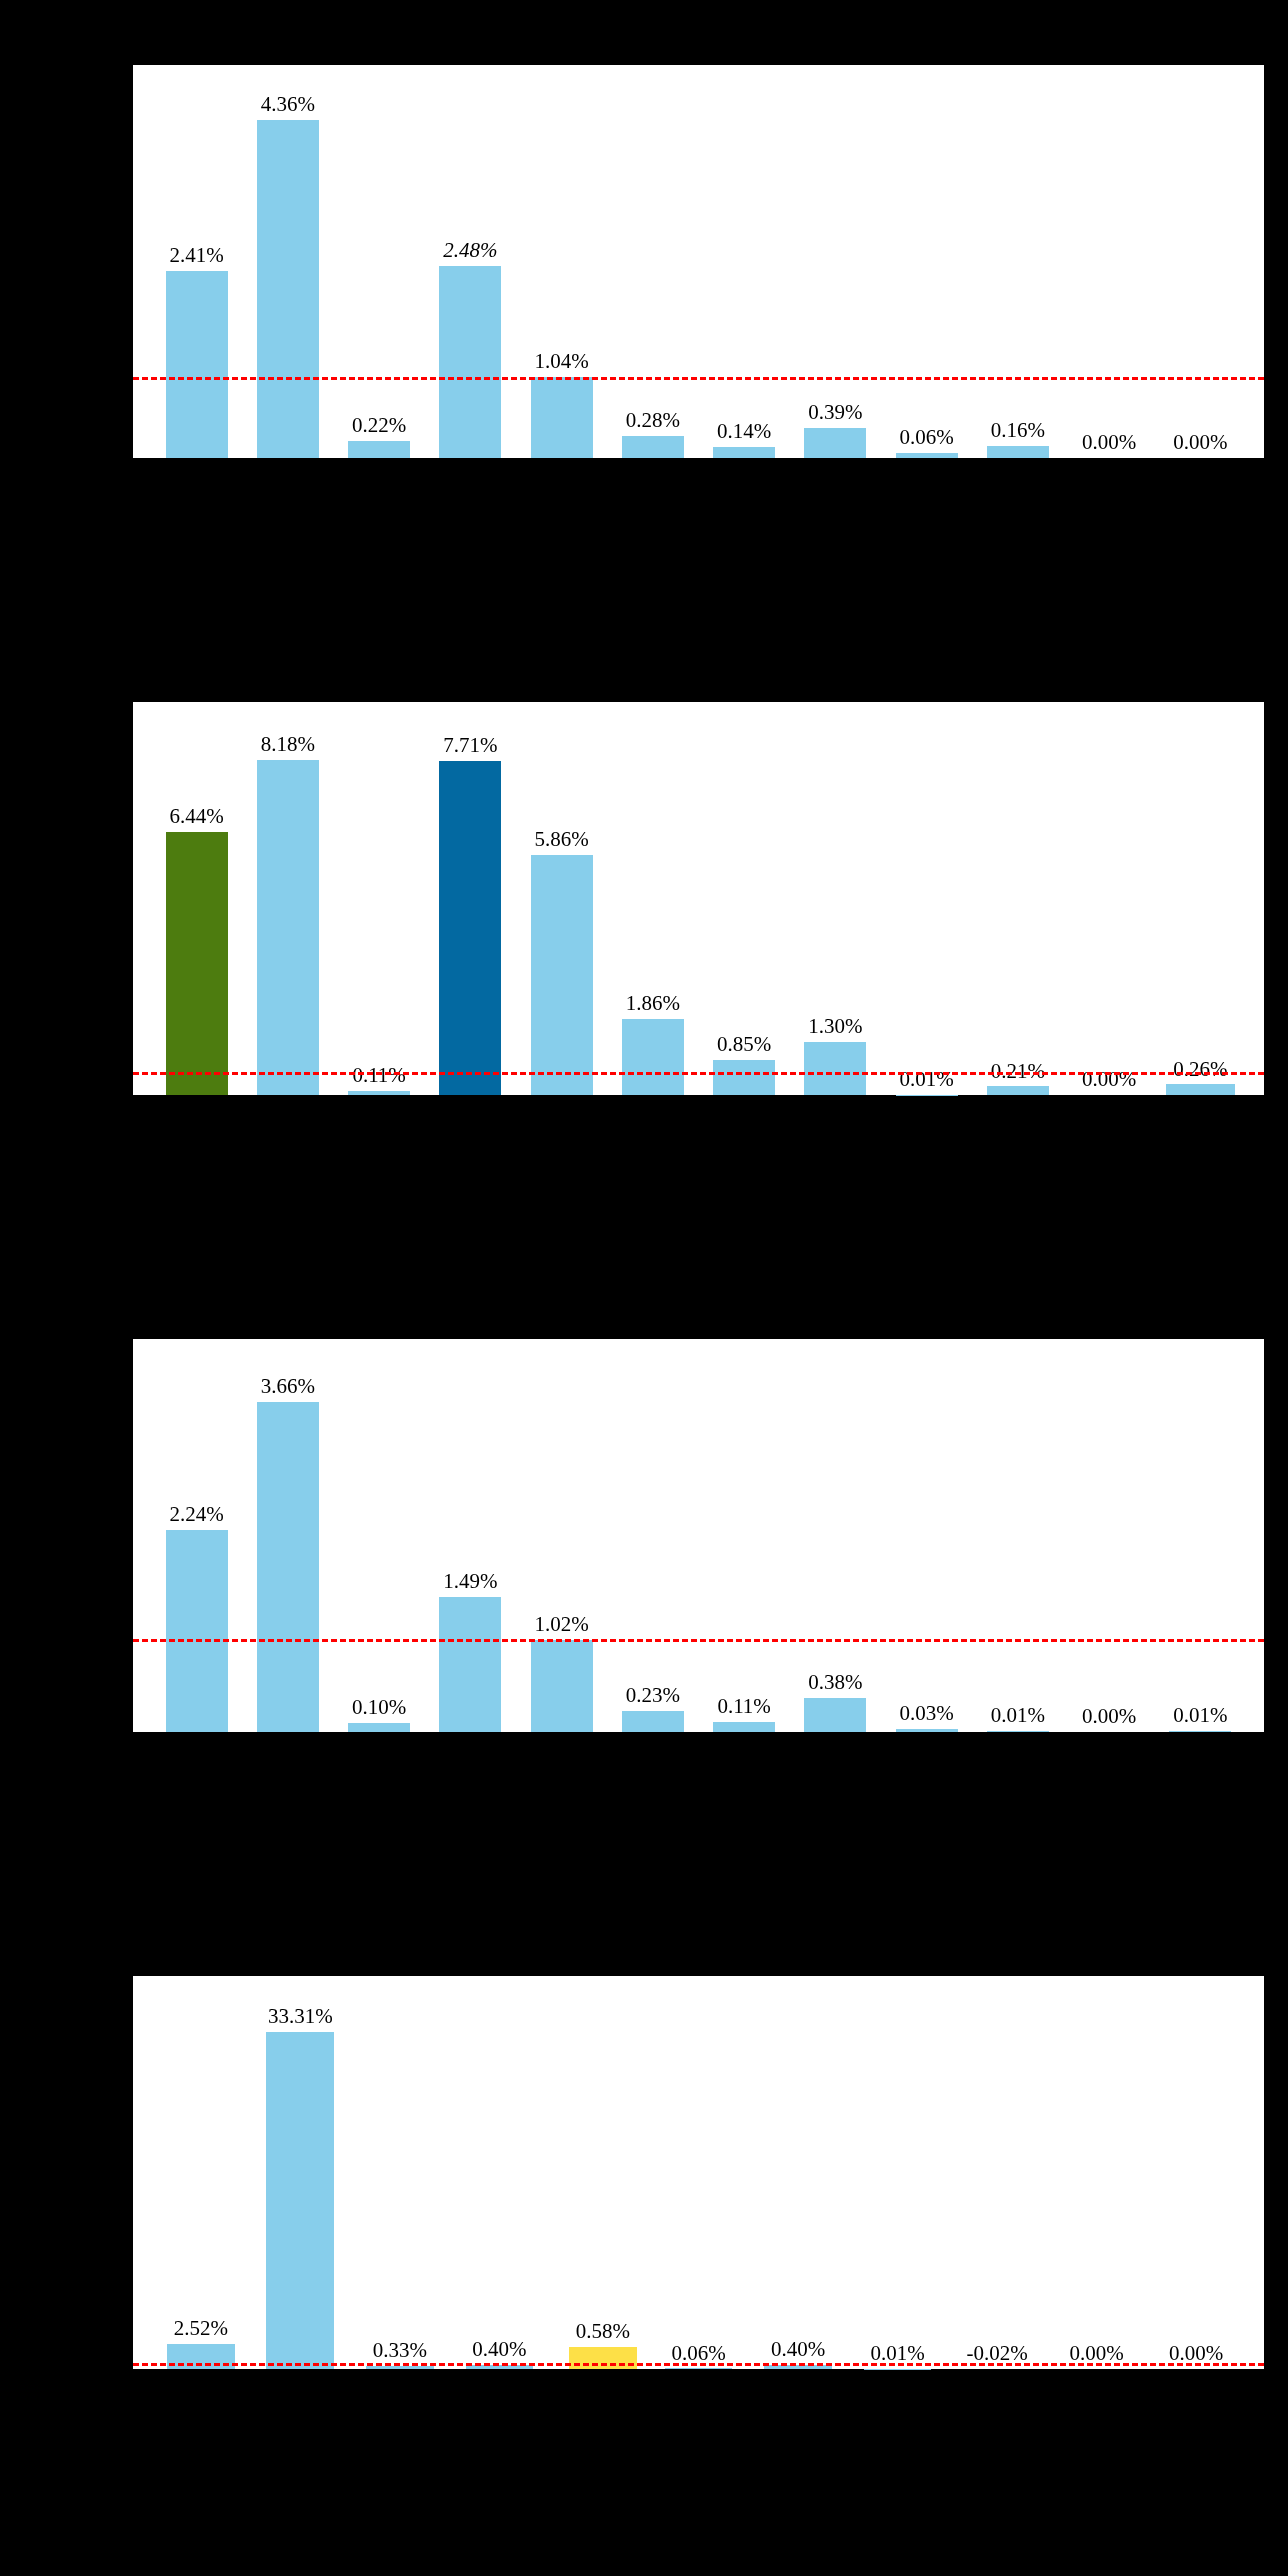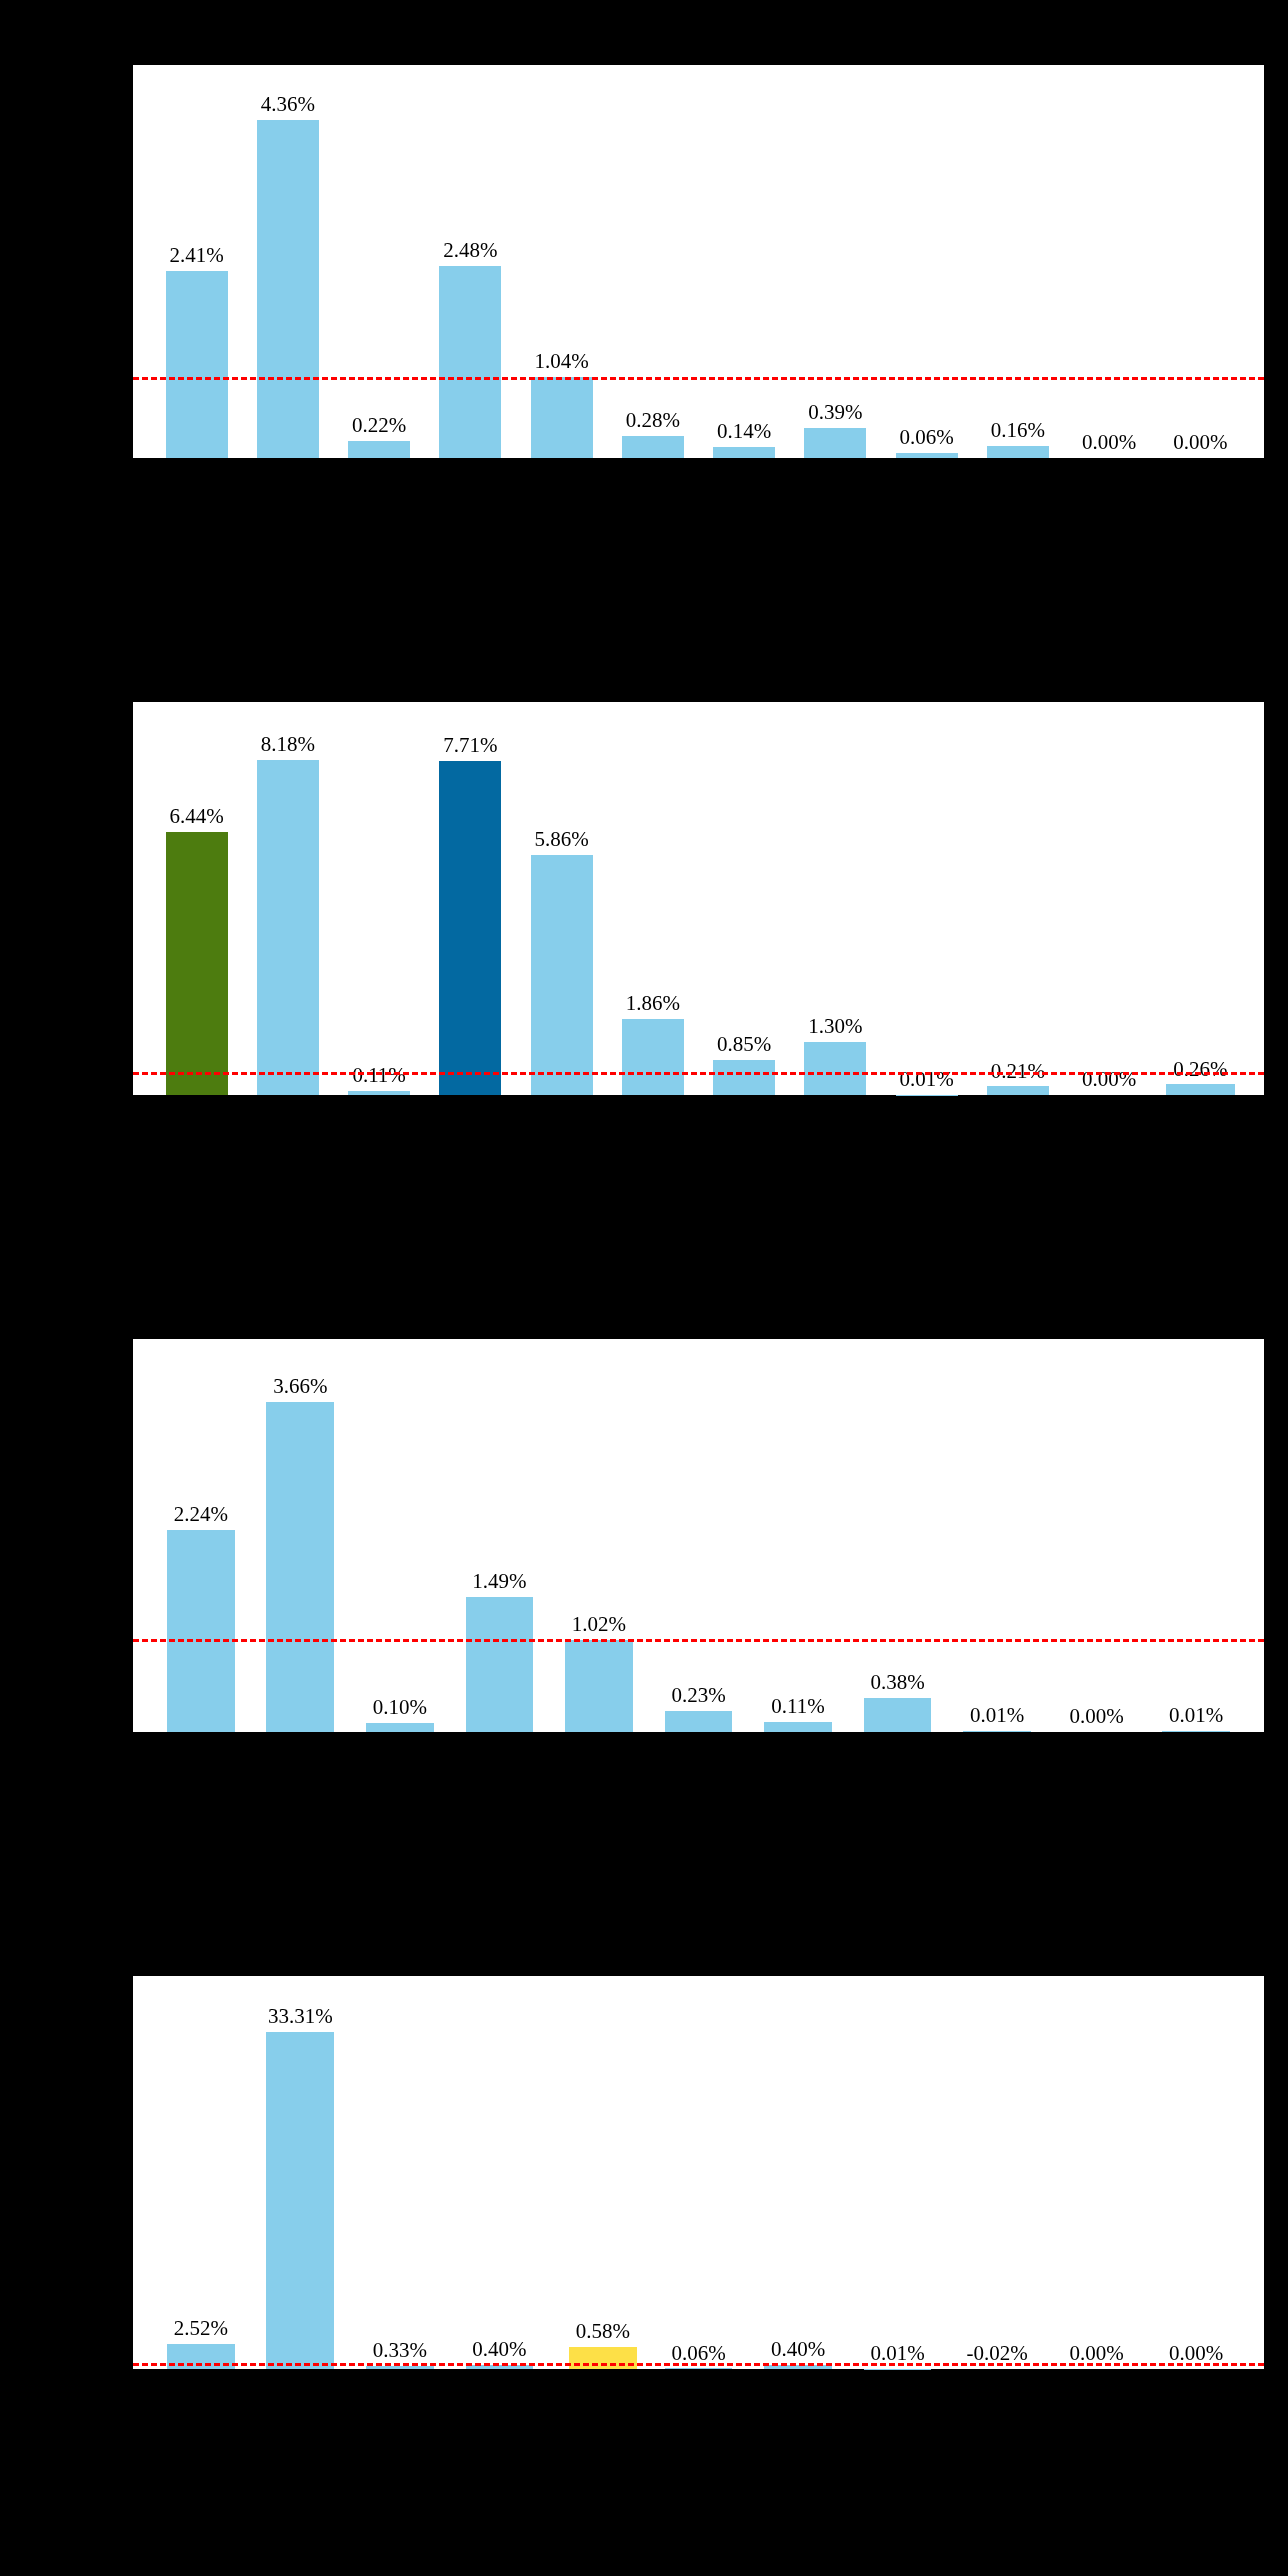--- a/index.html
+++ b/index.html
@@ -93,21 +93,21 @@
               <div class="bar-label" style="bottom: calc(100% + 4.9px);">4.36%</div>
             </div>
           </div>
           <div class="barcell">
             <div class="bar" style="height: 17px; background: rgb(135, 206, 235);">
               <div class="bar-label" style="bottom: calc(100% + 4.9px);">0.22%</div>
             </div>
           </div>
           <div class="barcell">
             <div class="bar" style="height: 192px; background: rgb(135, 206, 235);">
-              <div class="bar-label" style="bottom: calc(100% + 4.9px);">2.48%</div>
+              <div class="bar-label" style="bottom: calc(100% + 4.9px); font-style: italic;">2.48%</div>
             </div>
           </div>
           <div class="barcell">
             <div class="bar" style="height: 81px; background: rgb(135, 206, 235);">
               <div class="bar-label" style="bottom: calc(100% + 4.9px);">1.04%</div>
             </div>
           </div>
           <div class="barcell">
             <div class="bar" style="height: 22px; background: rgb(135, 206, 235);">
               <div class="bar-label" style="bottom: calc(100% + 4.9px);">0.28%</div>
@@ -253,20 +253,25 @@
             <div class="bar" style="height: 10px; background: rgb(135, 206, 235);">
               <div class="bar-label" style="bottom: calc(100% + 4.9px);">0.11%</div>
             </div>
           </div>
           <div class="barcell">
             <div class="bar" style="height: 34px; background: rgb(135, 206, 235);">
               <div class="bar-label" style="bottom: calc(100% + 4.9px);">0.38%</div>
             </div>
           </div>
           <div class="barcell">
+            <div class="bar" style="height: 2.7px; background: rgb(135, 206, 235);">
+              <div class="bar-label" style="bottom: calc(100% + 4.9px);">0.03%</div>
+            </div>
+          </div>
+          <div class="barcell">
             <div class="bar" style="height: 0.9px; background: rgb(135, 206, 235);">
               <div class="bar-label" style="bottom: calc(100% + 4.9px);">0.01%</div>
             </div>
           </div>
           <div class="barcell">
             <div class="bar" style="height: 0px; background: rgb(135, 206, 235);">
               <div class="bar-label" style="bottom: calc(100% + 4.9px);">0.00%</div>
             </div>
           </div>
           <div class="barcell">

